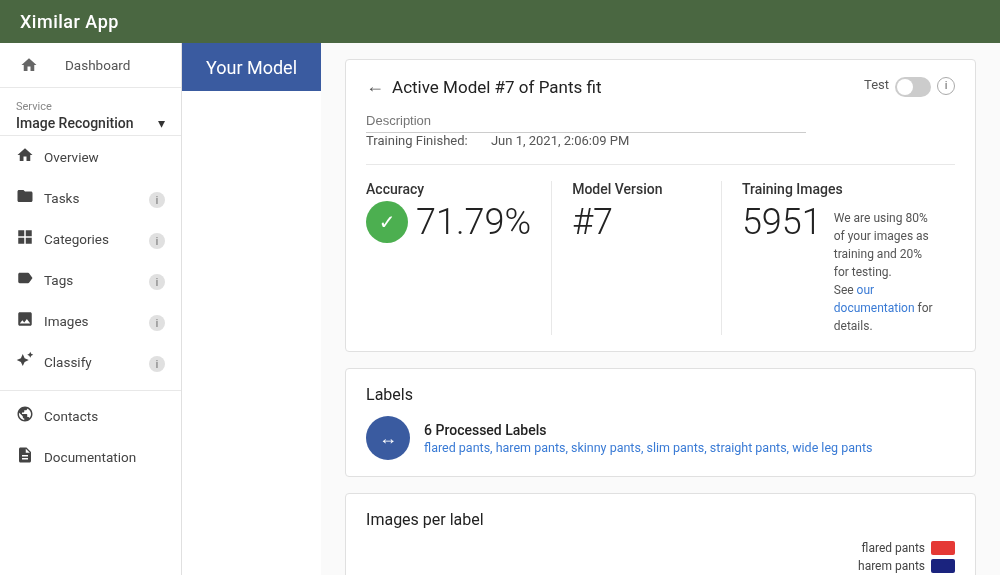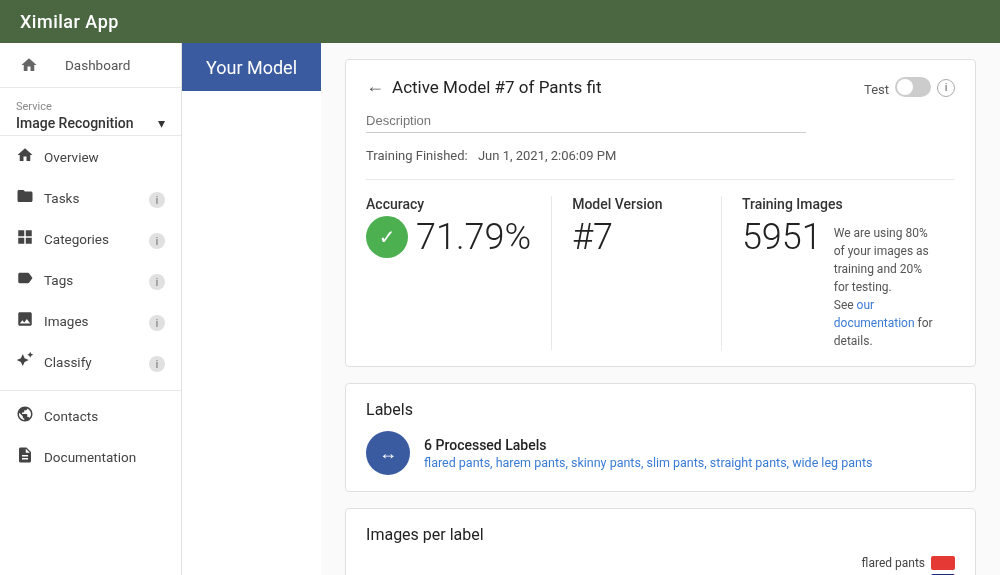--- a/index.html
+++ b/index.html
@@ -151,21 +151,21 @@
       align-items: center;
     }
     .model-title {
       font-size: 17px;
       font-weight: 400;
       color: #222;
     }
 
     .test-toggle-area {
       display: flex;
-      align-items: flex-end;
+      align-items: flex-start;
       gap: 6px;
       font-size: 13px;
       color: #555;
     }
     .toggle-switch {
       width: 36px;
       height: 20px;
       background: #ccc;
       border-radius: 10px;
       position: relative;
@@ -193,21 +193,21 @@
 
     .description-input {
       width: 440px;
       border: none;
       border-bottom: 1px solid #ccc;
       padding: 4px 0;
       font-size: 13px;
       color: #999;
       outline: none;
       background: transparent;
-      margin-bottom: 15px;
+      margin-bottom: 0;
       display: block;
     }
 
     .training-finished {
       font-size: 13px;
       color: #444;
       margin-bottom: 16px;
     }
     .training-finished span { color: #555; }
 
@@ -471,21 +471,21 @@
             <span>Test</span>
             <div class="toggle-switch"></div>
             <div class="info-circle">i</div>
           </div>
         </div>
 
         <input class="description-input" type="text" placeholder="Description" style="">
 
         <div class="training-finished">
           <span>Training Finished:</span>
-          <span style="margin-left:7px;">Jun 1, 2021, 2:06:09 PM</span>
+          <span style="margin-left:20px;">Jun 1, 2021, 2:06:09 PM</span>
         </div>
 
         <div class="metrics-row">
 
           <div class="metric-block">
             <div class="metric-label">Accuracy</div>
             <div class="metric-value">
               <div class="accuracy-circle">
                 <span>✓</span>
               </div>

